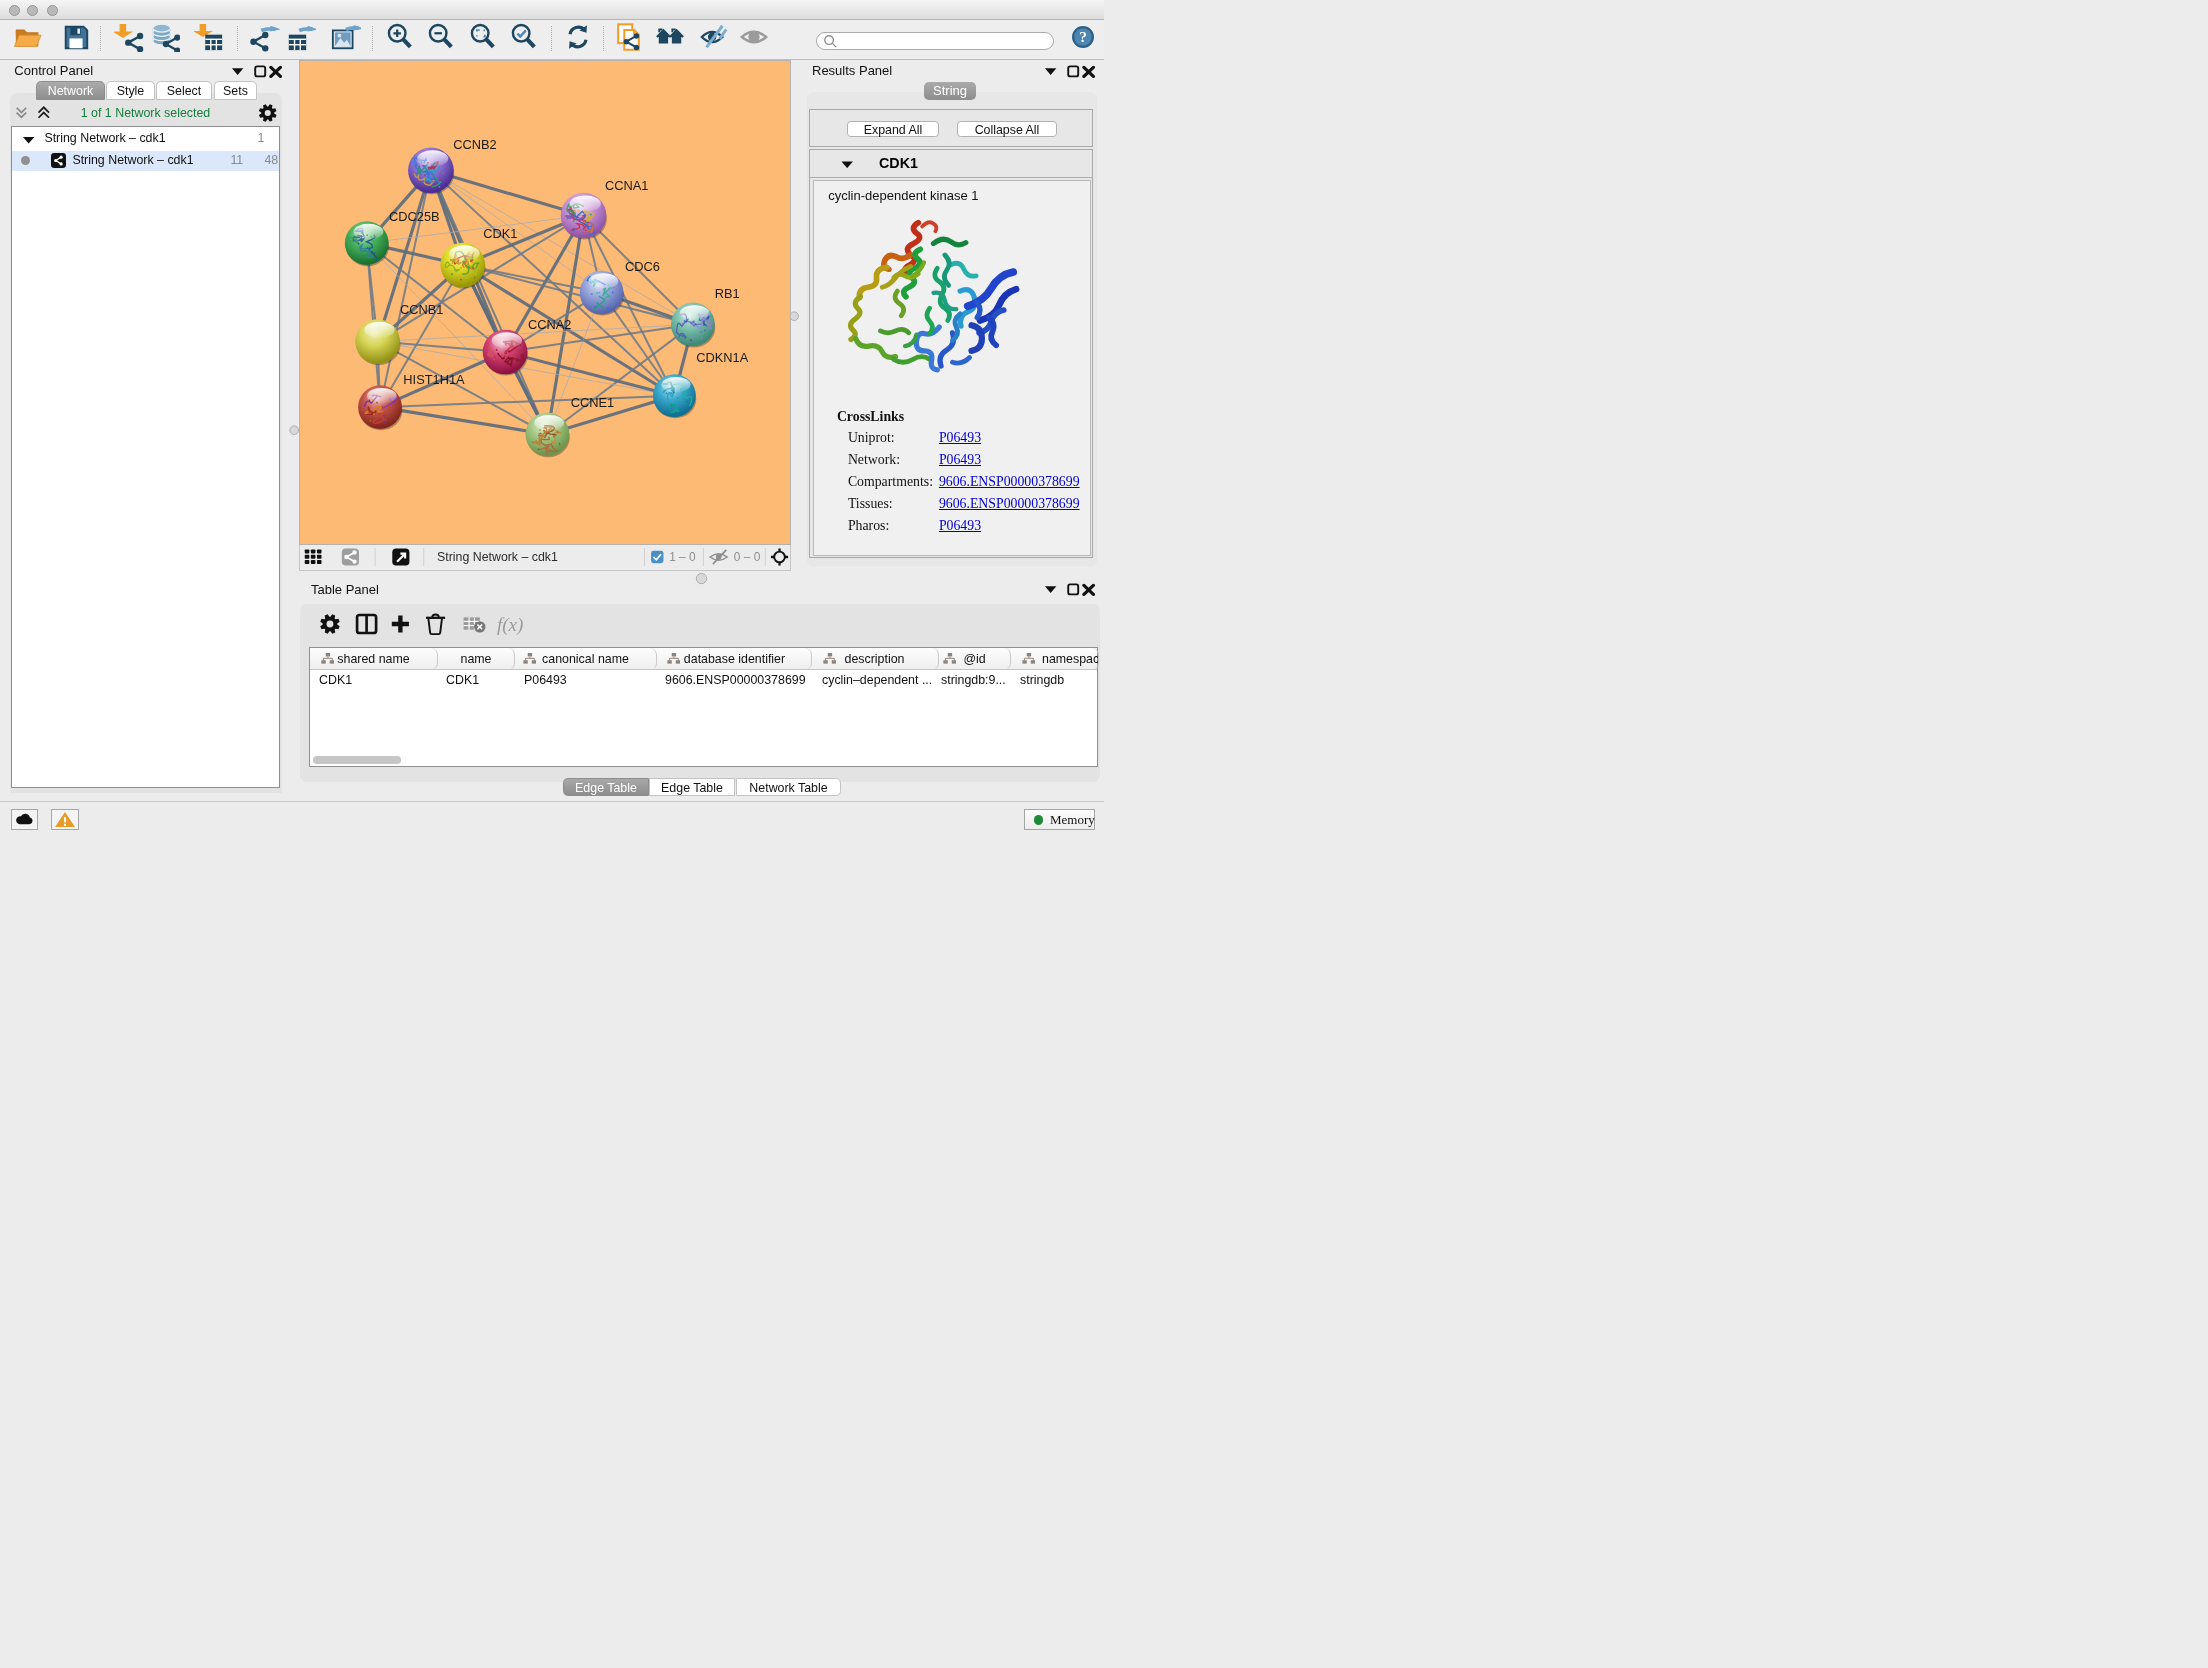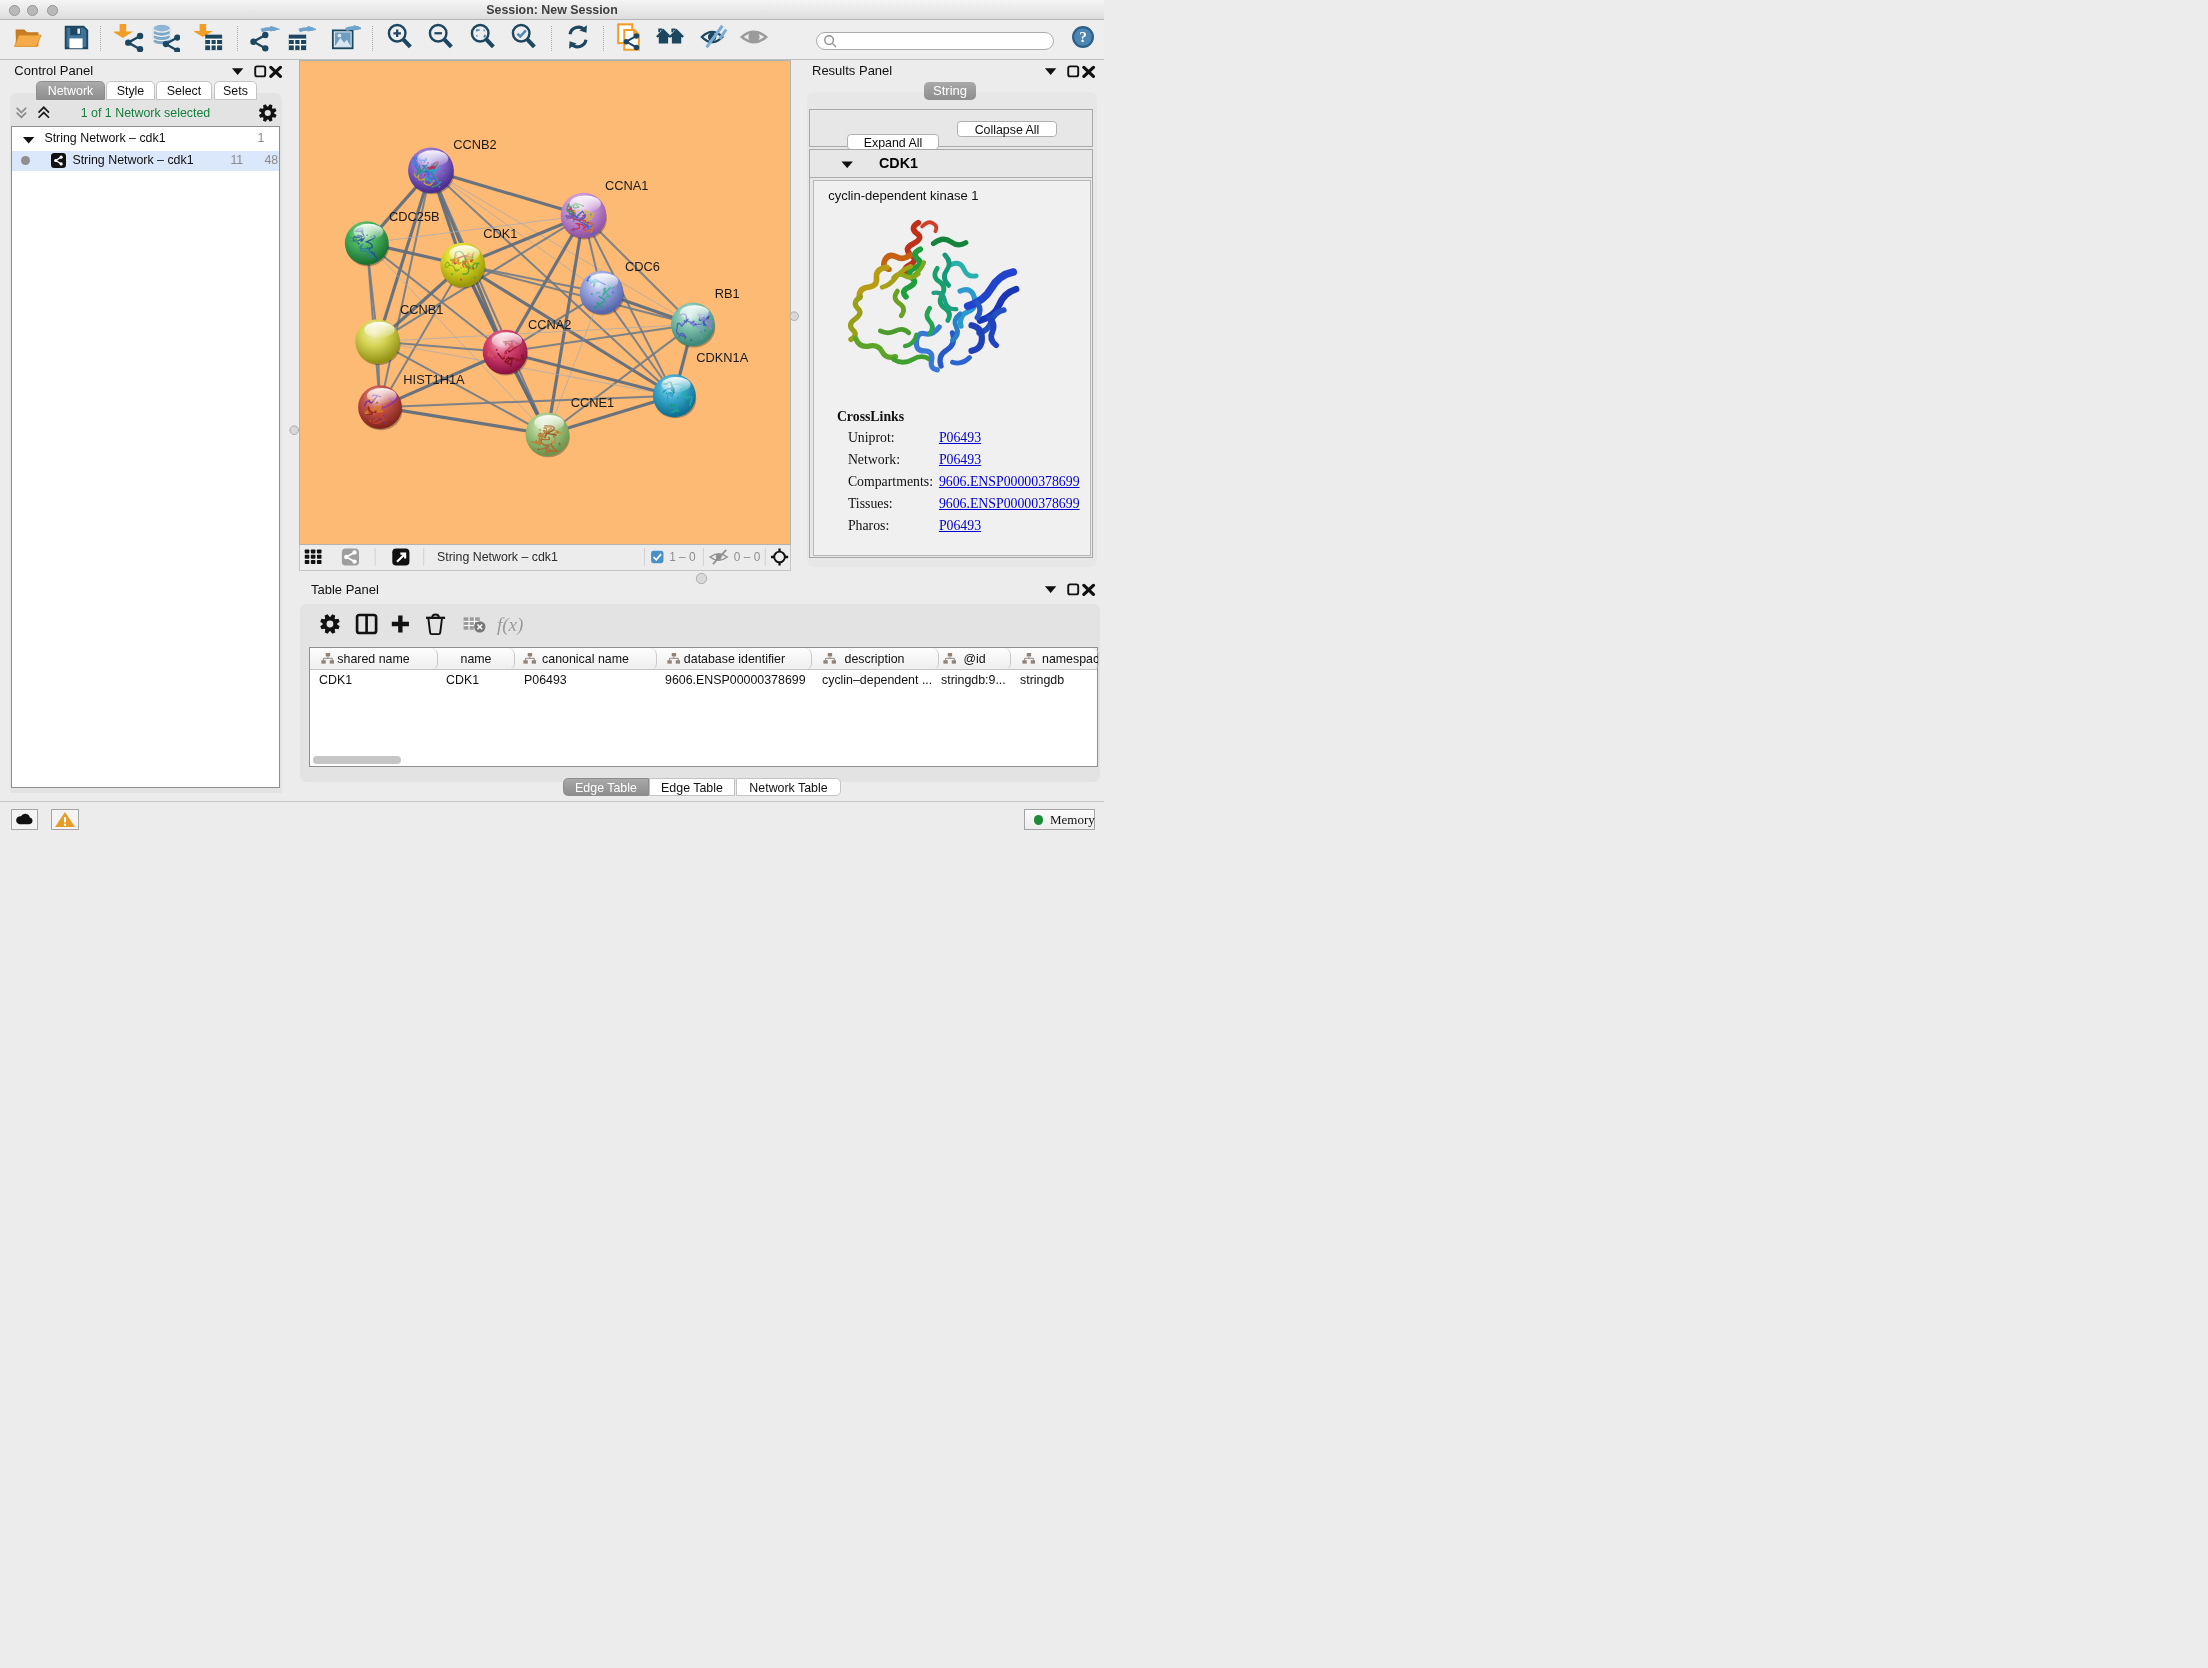--- a/index.html
+++ b/index.html
@@ -81,21 +81,20 @@
     background:#ececec; border-top:1px solid #c9c9c9; }
   .bbtn { position:absolute; top:6.7px; height:21px; background:#f4f4f4; border:1px solid #a5a5a5; }
 </style>
 </head>
 <body>
 
 <div id="titlebar">
   <div class="tl" style="left:9px"></div>
   <div class="tl" style="left:27px"></div>
   <div class="tl" style="left:47px"></div>
-  <div id="title">Session: New Session</div>
 </div>
 
 <div id="toolbar">
 <svg class="tbi" style="left:13.3px" width="30" height="30" viewBox="0 0 32 32">
       <path d="M3 8 L12 8 L15 11 L27 11 L27 14 L3 14 Z" fill="#bf731c"></path>
       <path d="M3 26 L3 9 L12 9 L15 12 L27 12 L27 26 Z" fill="#c87d22"></path>
       <path d="M1.5 26 L6.5 14 L30 14 L25 26 Z" fill="#f5ab49" stroke="#d78d2a" stroke-width="0.8"></path>
     </svg>
 <svg class="tbi" style="left:61px" width="30" height="30" viewBox="0 0 32 32">
       <path d="M5 5 h19 l4 4 v19 H5 Z" fill="#3f7399" stroke="#1d4660" stroke-width="2"></path>
@@ -867,21 +866,21 @@
 <div class="winbtns" style="left:1044px; top:65px;">
     <svg width="57" height="13.3" viewBox="0 0 60 14">
       <path d="M1 3.5 L13 3.5 L7 10.5 Z" fill="#111"></path>
       <rect x="25.5" y="1.5" width="10.5" height="10.5" rx="2" fill="none" stroke="#111" stroke-width="2"></rect>
       <path d="M42 2.5 L52 12 M52 2.5 L42 12" stroke="#111" stroke-width="3.4" stroke-linecap="round"></path>
     </svg>
   </div>
 <div id="rp-box"></div>
 <div id="rp-string">String</div>
 <div id="rp-inner1">
-  <div class="rp-btn" style="left:37px; width:92px;margin-top:13px;">Expand All</div>
+  <div class="rp-btn" style="left:37px; width:92px;">Expand All</div>
   <div class="rp-btn" style="left:147px; width:100px;">Collapse All</div>
 </div>
 <div id="rp-inner2">
   <div id="rp-cdk1head">
     <svg width="12.4" height="8.6" viewBox="0 0 13 9" style="position:absolute;left:31px;top:9.5px">
         <path d="M0.5 1.5 L12.5 1.5 L6.5 8.5 Z" fill="#111"></path>
       </svg>
     <span style="position:absolute;left:69px;top:4.8px;font-size:14.3px;font-weight:700;">CDK1</span>
   </div>
   <div id="rp-content">

